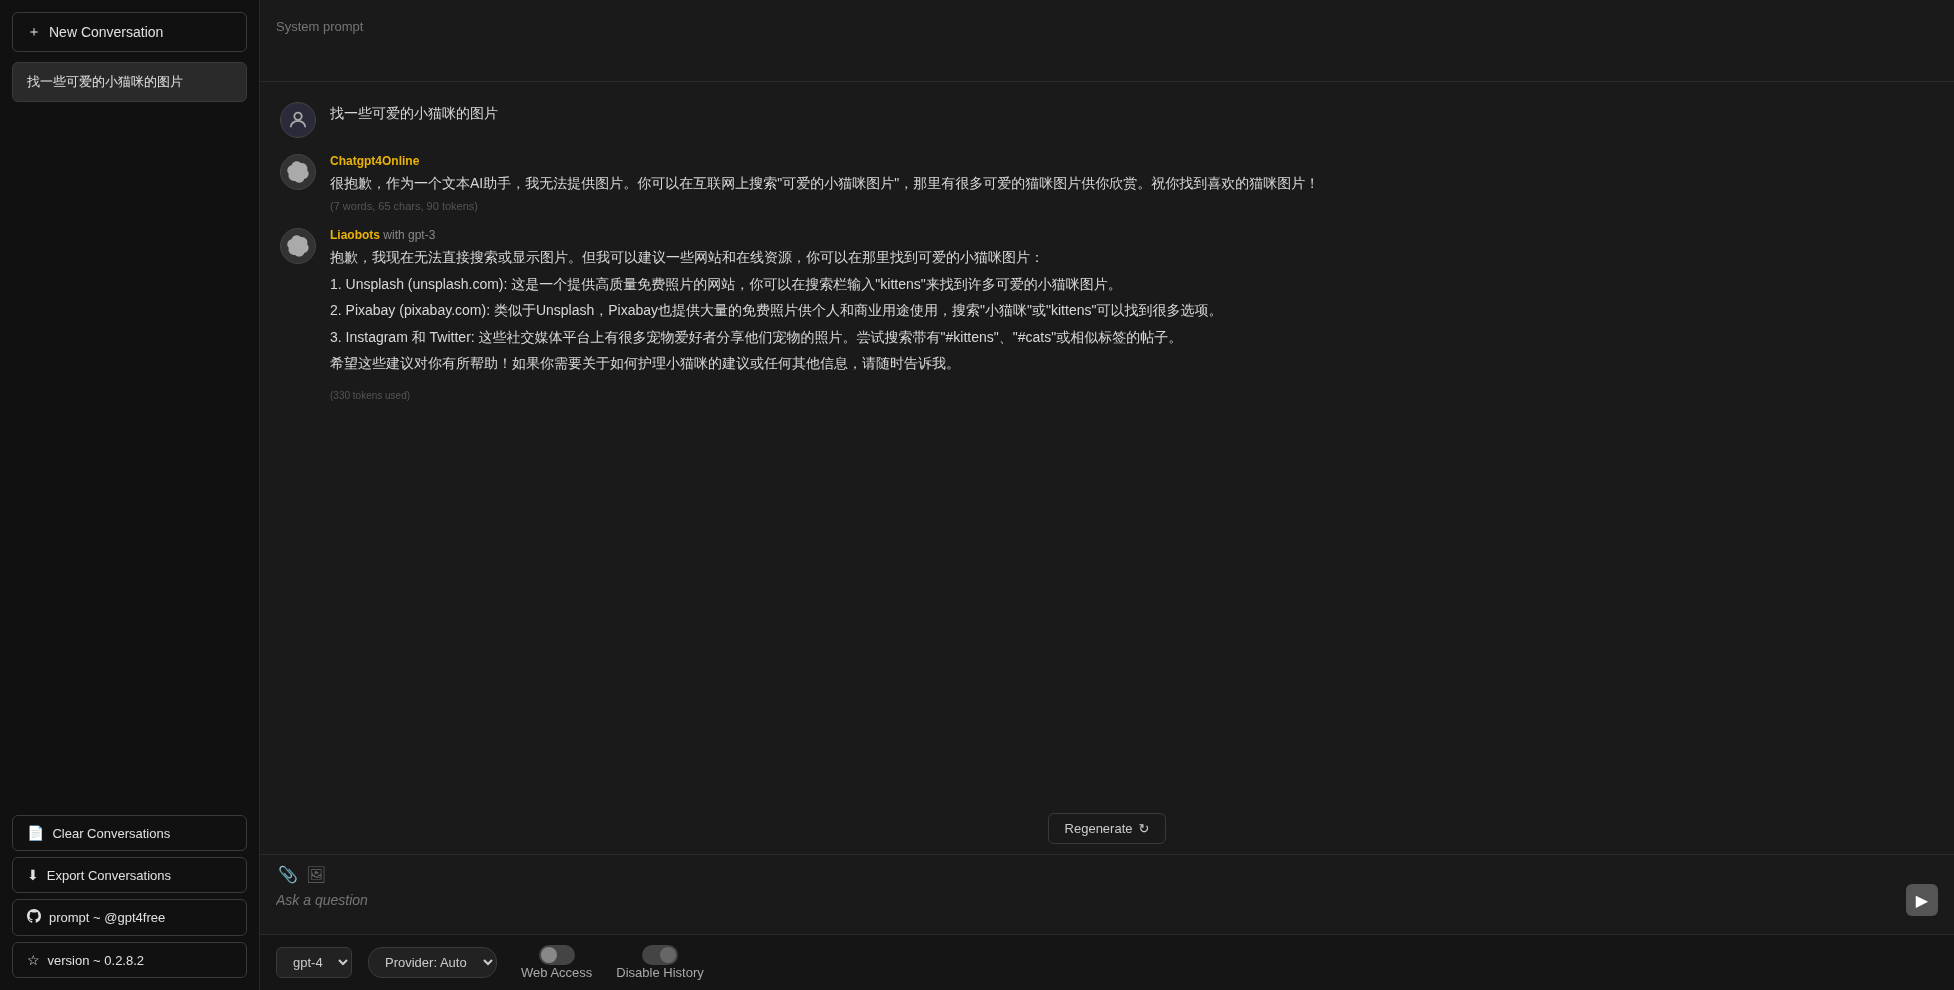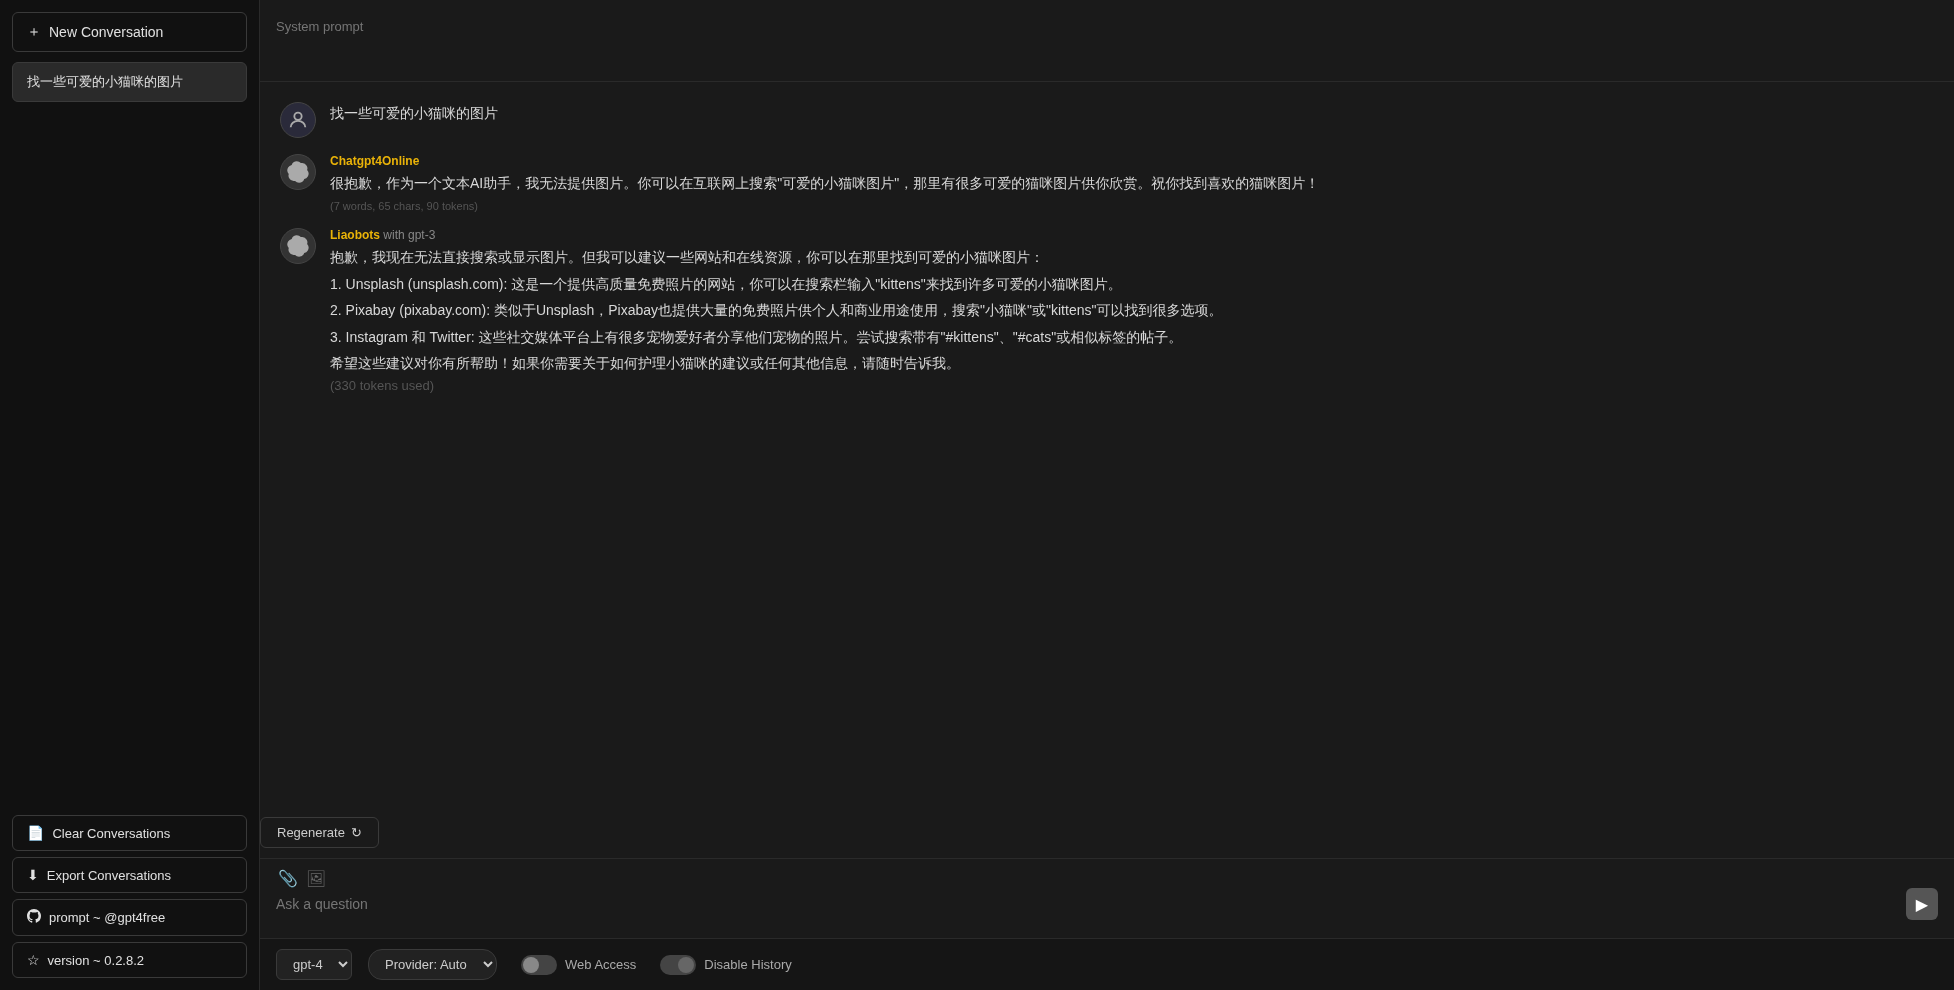--- a/index.html
+++ b/index.html
@@ -167,28 +167,29 @@
       font-size: 14px;
     }
 
     .message-meta {
       font-size: 11px;
       color: #555;
       margin-top: 6px;
     }
 
     .tokens-used {
-      font-size: 13px;
+      font-size: 10px;
       color: #555;
-      margin-top: 4px;
+      margin-top: 16px;
     }
 
     
     #regenerate-area {
       display: flex;
+      justify-content: center;
       padding: 10px 0;
     }
 
     .regenerate-btn {
       display: flex;
       align-items: center;
       gap: 6px;
       background: transparent;
       border: 1px solid #3a3a3a;
       color: #ccc;
@@ -212,20 +213,21 @@
     }
 
     #chat-input {
       flex: 1;
       background: transparent;
       border: none;
       color: #888;
       font-size: 14px;
       outline: none;
       font-family: inherit;
+      font-style: italic;
     }
 
     .send-btn {
       background: #555;
       border: none;
       color: #fff;
       border-radius: 6px;
       width: 32px;
       height: 32px;
       cursor: pointer;
@@ -275,22 +277,22 @@
       border-radius: 14px;
       padding: 6px 12px;
       font-size: 13px;
       cursor: pointer;
       outline: none;
     }
 
     .toggle-group {
       display: flex;
       align-items: center;
-      gap: 8px;
       margin-left: 8px;
+      flex-direction: column;
     }
 
     .toggle-label {
       color: #aaa;
       font-size: 13px;
     }
 
     .toggle {
       width: 36px;
       height: 20px;

